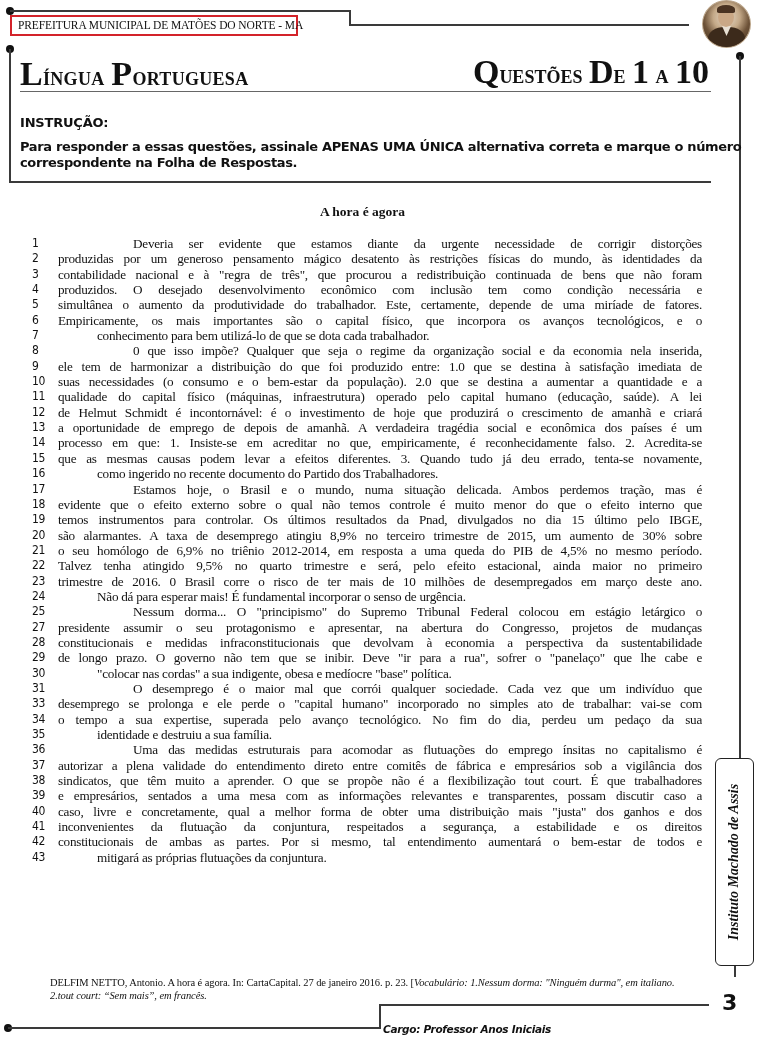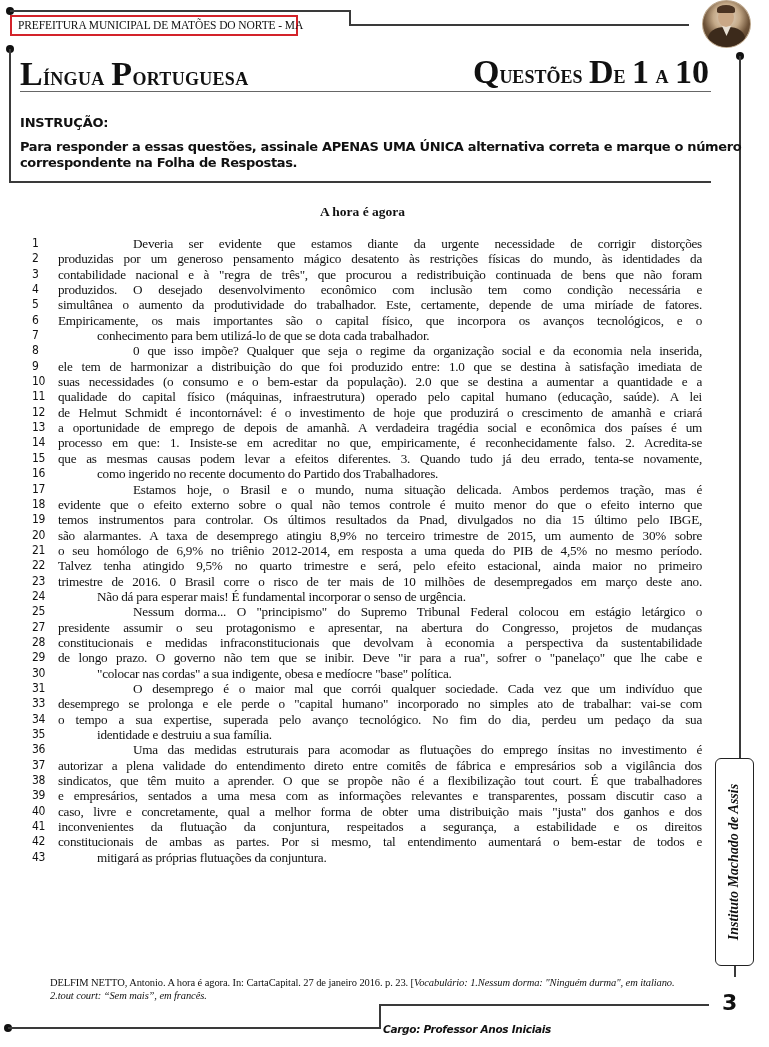--- a/index.html
+++ b/index.html
@@ -206,21 +206,21 @@
     <div class="tline">
       <span class="lnum">34</span>
       <span class="ltext">o tempo a sua expertise, superada pelo avanço tecnológico. No fim do dia, perdeu um pedaço da sua</span>
     </div>
     <div class="tline">
       <span class="lnum">35</span>
       <span class="ltext last">identidade e destruiu a sua família.</span>
     </div>
     <div class="tline">
       <span class="lnum">36</span>
-      <span class="ltext indent">Uma das medidas estruturais para acomodar as flutuações do emprego ínsitas no investimento é</span>
+      <span class="ltext indent">Uma das medidas estruturais para acomodar as flutuações do emprego ínsitas no capitalismo é</span>
     </div>
     <div class="tline">
       <span class="lnum">37</span>
       <span class="ltext">autorizar a plena validade do entendimento direto entre comitês de fábrica e empresários sob a vigilância dos</span>
     </div>
     <div class="tline">
       <span class="lnum">38</span>
       <span class="ltext">sindicatos, que têm muito a aprender. O que se propõe não é a flexibilização tout court. É que trabalhadores</span>
     </div>
     <div class="tline">

